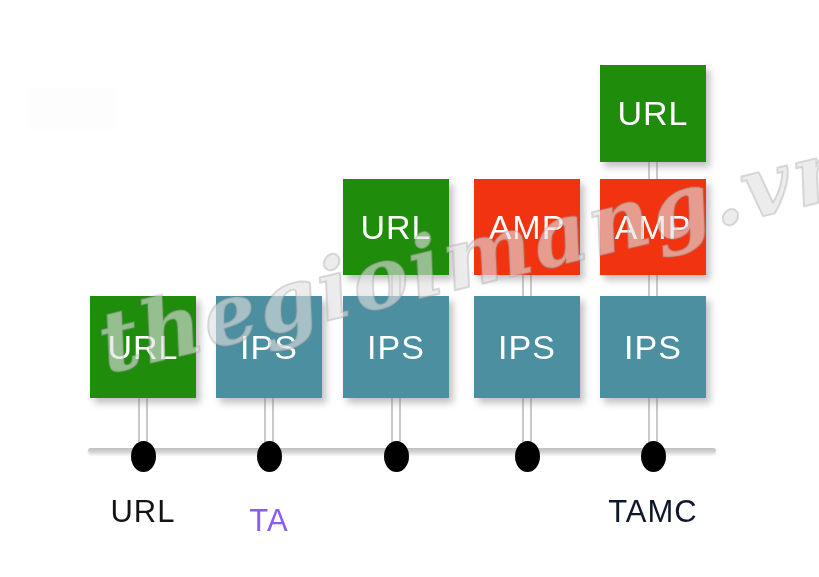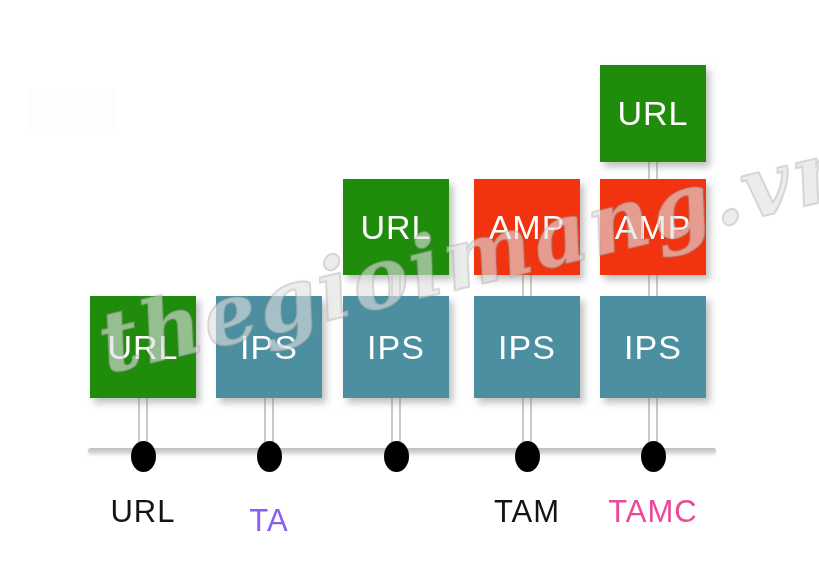--- a/index.html
+++ b/index.html
@@ -92,35 +92,34 @@
           <div class="stem" style="top: 398px; height: 52px;"></div>
           <div class="box" style="top: 296px; height: 102px; background: rgb(75, 143, 160);">
             <span>IPS</span>
           </div>
           <div class="stem" style="top: 275px; height: 21px;"></div>
           <div class="box" style="top: 179px; height: 96px; background: rgb(241, 51, 16);">
             <span>AMP</span>
           </div>
         </div>
     <div class="dot" style="left: 40.5px; top: 440.5px; width: 25px; height: 31px; background: rgb(0, 0, 0);"></div>
-    <div class="stage-label" style="top: 494px; color: rgb(20, 20, 20);">TAM</div>
   </div>
       <div class="stage" style="left: 600px; width: 106px;">
     <div class="boxes">
           <div class="stem" style="top: 398px; height: 52px;"></div>
           <div class="box" style="top: 296px; height: 102px; background: rgb(75, 143, 160);">
             <span>IPS</span>
           </div>
           <div class="stem" style="top: 275px; height: 21px;"></div>
           <div class="box" style="top: 179px; height: 96px; background: rgb(241, 51, 16);">
             <span>AMP</span>
           </div>
           <div class="stem" style="top: 162px; height: 17px;"></div>
           <div class="box" style="top: 65px; height: 97px; background: rgb(31, 140, 12);">
             <span>URL</span>
           </div>
         </div>
     <div class="dot" style="left: 40.5px; top: 440.5px; width: 25px; height: 31px; background: rgb(0, 0, 0);"></div>
-    <div class="stage-label" style="top: 494px; color: #ec4899;">TAMC</div>
+    <div class="stage-label" style="top: 494px; color: #0f172a;">TAMC</div>
   </div>
     </div>
   <div class="watermark">thegioimang.vn</div>
 </div>
 
 </body></html>

